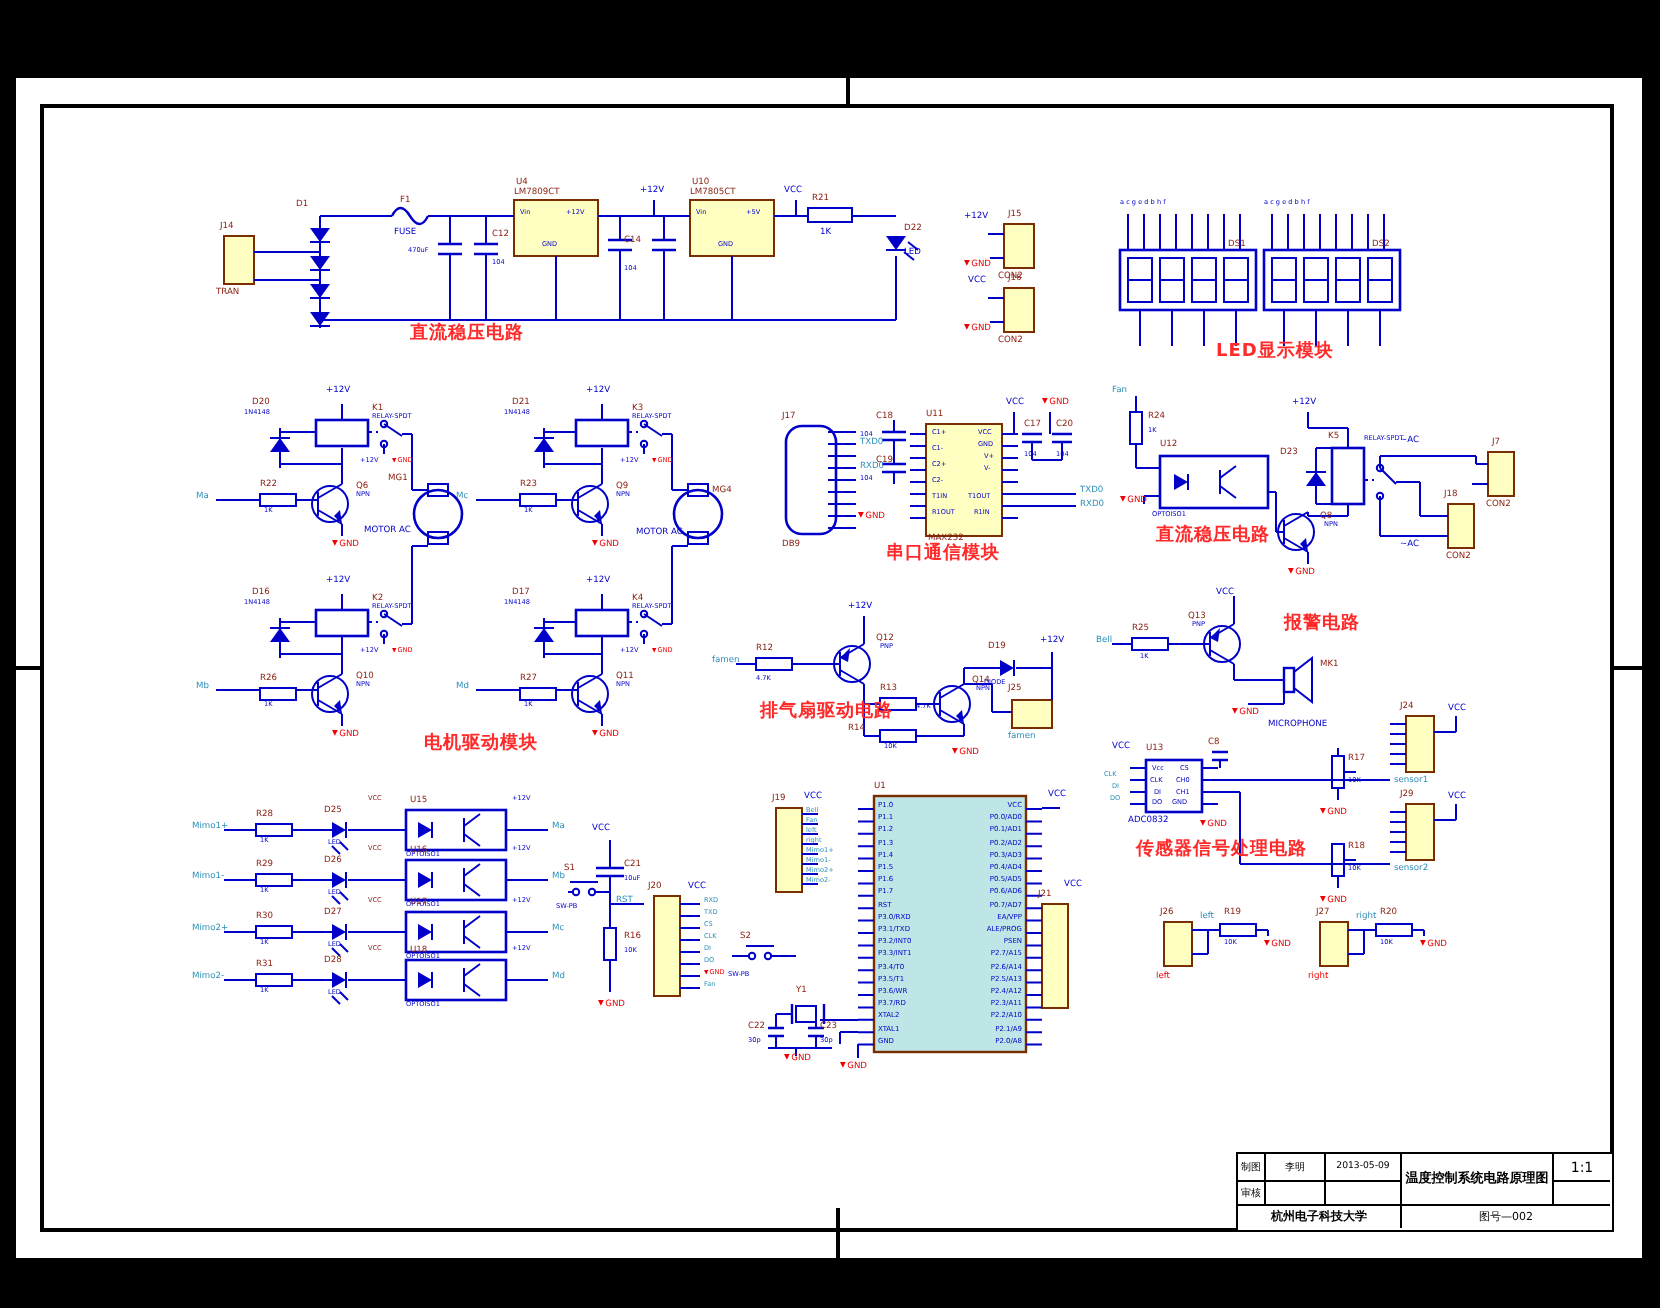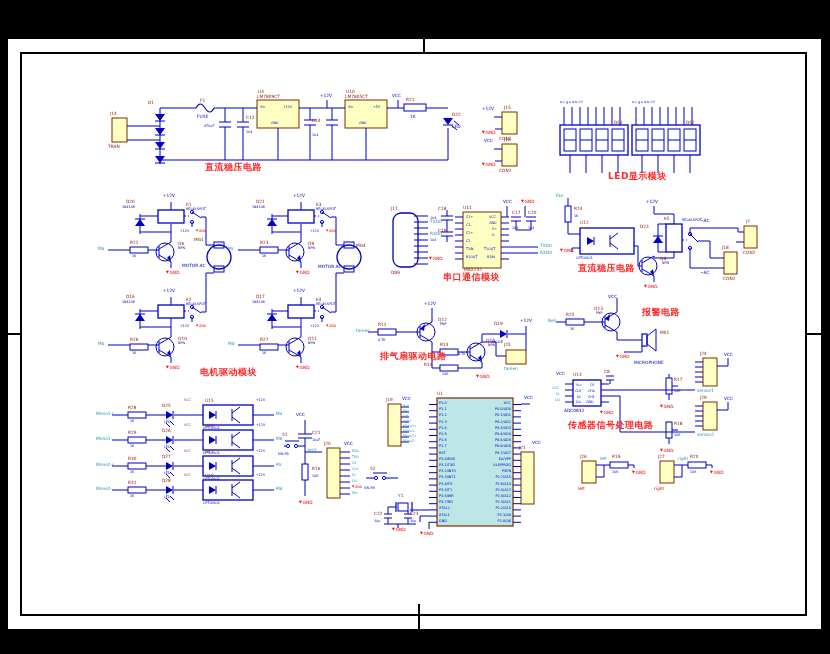--- a/index.html
+++ b/index.html
@@ -240,21 +240,21 @@
       <path d="M513 404.5 H521 M513 410.7 H521 M513 416.9 H521 M513 423.1 H521 M513 429.3 H521 M513 435.5 H521 M513 441.7 H521 M513 447.9 H521 M513 454.1 H521 M513 460.3 H521 M513 466.5 H521 M513 472.7 H521 M513 478.9 H521 M513 485.1 H521 M513 491.3 H521 M513 497.5 H521 M513 503.7 H521 M513 509.9 H521 M513 516.1 H521 M513 522.3 H521 " stroke="#0000c8" fill="none" stroke-width="1"></path>
       <path d="M401 407.0 H409 M401 412.0 H409 M401 417.0 H409 M401 422.0 H409 M401 427.0 H409 M401 432.0 H409 M401 437.0 H409 M401 442.0 H409 " stroke="#0000c8" fill="none" stroke-width="1"></path>
       <path d="M340 452.0 H350 M340 458.0 H350 M340 464.0 H350 M340 470.0 H350 M340 476.0 H350 M340 482.0 H350 M340 488.0 H350 M340 494.0 H350 " stroke="#0000c8" fill="none" stroke-width="1"></path>
       <path d="M695 362.0 H703 M695 367.0 H703 M695 372.0 H703 M695 377.0 H703 M695 382.0 H703 " stroke="#0000c8" fill="none" stroke-width="1"></path>
       <path d="M695 406.0 H703 M695 411.0 H703 M695 416.0 H703 M695 421.0 H703 M695 426.0 H703 " stroke="#0000c8" fill="none" stroke-width="1"></path>
     </svg>
 
   <div id="ann-layer">
       <span class="ann L" style="left: 205px; top: 163px;">直流稳压电路</span>
       <span class="ann L" style="left: 608px; top: 172px;">LED显示模块</span>
-      <span class="ann L" style="left: 200px; top: 368px; text-align: center;">电机驱动模块</span>
+      <span class="ann L" style="left: 212px; top: 368px; text-align: center;">电机驱动模块</span>
       <span class="ann L" style="left: 443px; top: 273px;">串口通信模块</span>
       <span class="ann L" style="left: 578px; top: 264px;">直流稳压电路</span>
       <span class="ann L" style="left: 642px; top: 308px;">报警电路</span>
       <span class="ann L" style="left: 380px; top: 352px;">排气扇驱动电路</span>
       <span class="ann L" style="left: 568px; top: 421px;">传感器信号处理电路</span>
       <span class="ann r" style="left: 110px; top: 111px;">J14</span>
       <span class="ann r" style="left: 108px; top: 144px;">TRAN</span>
       <span class="ann r" style="left: 148px; top: 100px;">D1</span>
       <span class="ann r" style="left: 200px; top: 98px;">F1</span>
       <span class="ann b" style="left: 197px; top: 114px;">FUSE</span>
@@ -581,13 +581,26 @@
       <span class="pin right" style="left: 478px; top: 475.4px; width: 33px; display: inline-block;">P2.7/A15</span>
       <span class="pin right" style="left: 478px; top: 481.6px; width: 33px; display: inline-block;">P2.6/A14</span>
       <span class="pin right" style="left: 478px; top: 487.8px; width: 33px; display: inline-block;">P2.5/A13</span>
       <span class="pin right" style="left: 478px; top: 494px; width: 33px; display: inline-block;">P2.4/A12</span>
       <span class="pin right" style="left: 478px; top: 500.2px; width: 33px; display: inline-block;">P2.3/A11</span>
       <span class="pin right" style="left: 478px; top: 506.4px; width: 33px; display: inline-block;">P2.2/A10</span>
       <span class="pin right" style="left: 478px; top: 512.6px; width: 33px; display: inline-block;">P2.1/A9</span>
       <span class="pin right" style="left: 478px; top: 518.8px; width: 33px; display: inline-block;">P2.0/A8</span>
     </div>
 
+  <div id="title-block">
+    <div class="tb-cell tb-small" style="left:0;top:0;width:14px;height:14px;">制图</div>
+    <div class="tb-cell tb-small" style="left:14px;top:0;width:30px;height:14px;">李明</div>
+    <div class="tb-cell tb-date" style="left:44px;top:0;width:38px;height:14px;">2013-05-09</div>
+    <div class="tb-cell tb-title" style="left:82px;top:0;width:76px;height:26px;">温度控制系统电路原理图</div>
+    <div class="tb-cell tb-scale" style="left:158px;top:0;width:28px;height:14px;border-right:none;">1:1</div>
+    <div class="tb-cell tb-small" style="left:0;top:14px;width:14px;height:12px;">审核</div>
+    <div class="tb-cell" style="left:14px;top:14px;width:30px;height:12px;"></div>
+    <div class="tb-cell" style="left:44px;top:14px;width:38px;height:12px;"></div>
+    <div class="tb-cell" style="left:158px;top:14px;width:28px;height:12px;border-right:none;"></div>
+    <div class="tb-cell tb-org" style="left:0;top:26px;width:82px;height:11px;border-bottom:none;">杭州电子科技大学</div>
+    <div class="tb-cell tb-no" style="left:82px;top:26px;width:104px;height:11px;border-bottom:none;border-right:none;">图号—002</div>
+  </div>
 </div>
 
 </body></html>

